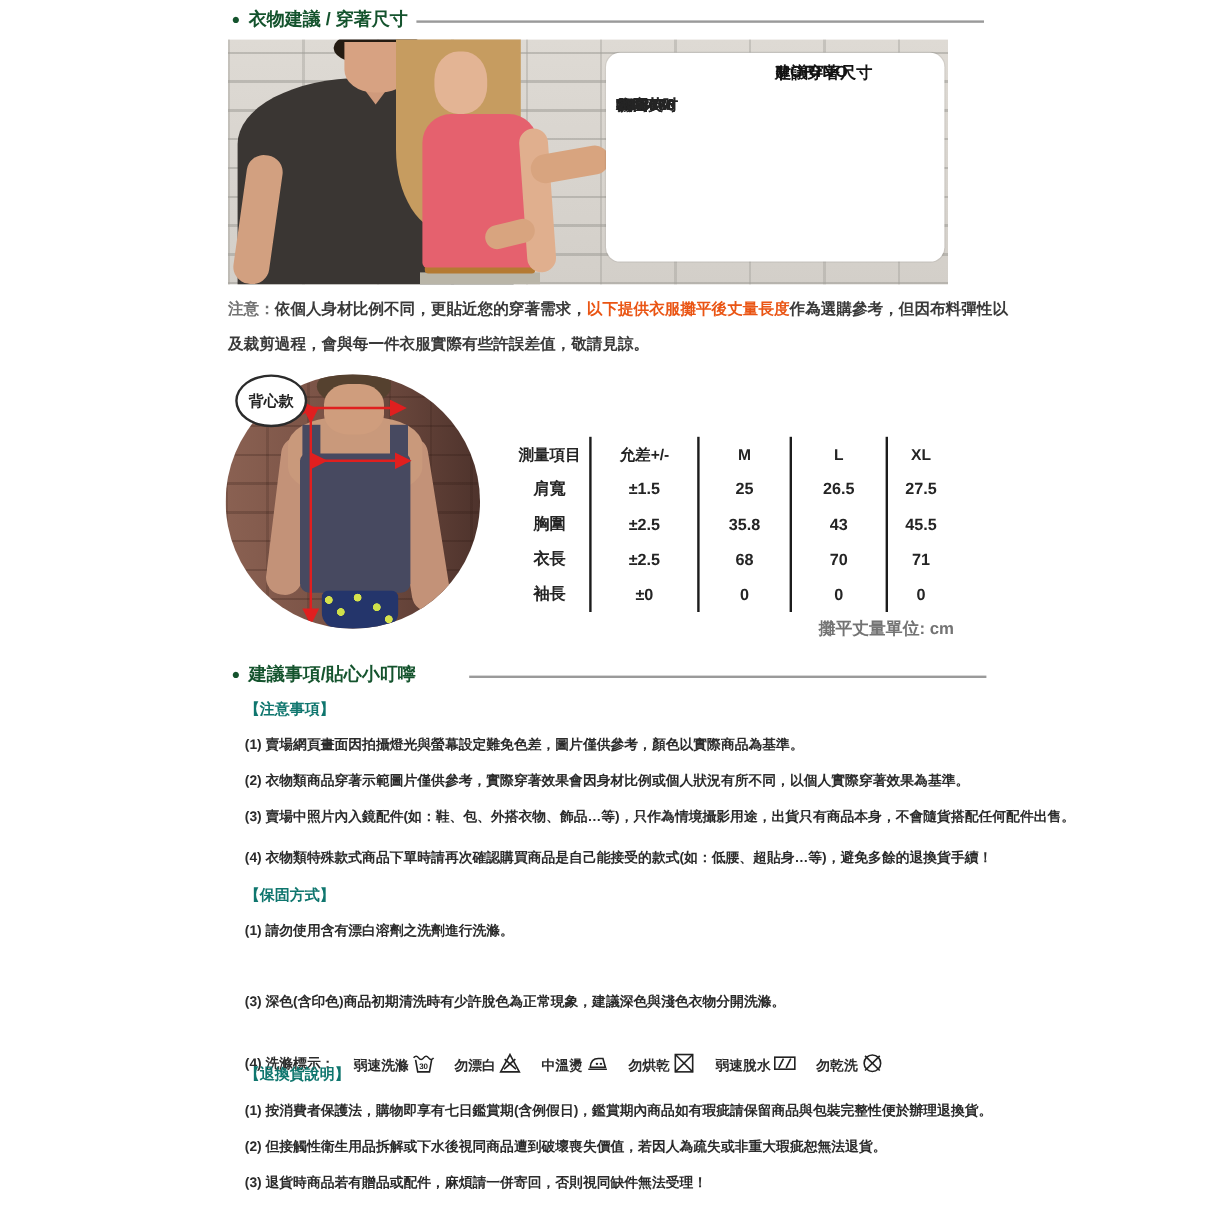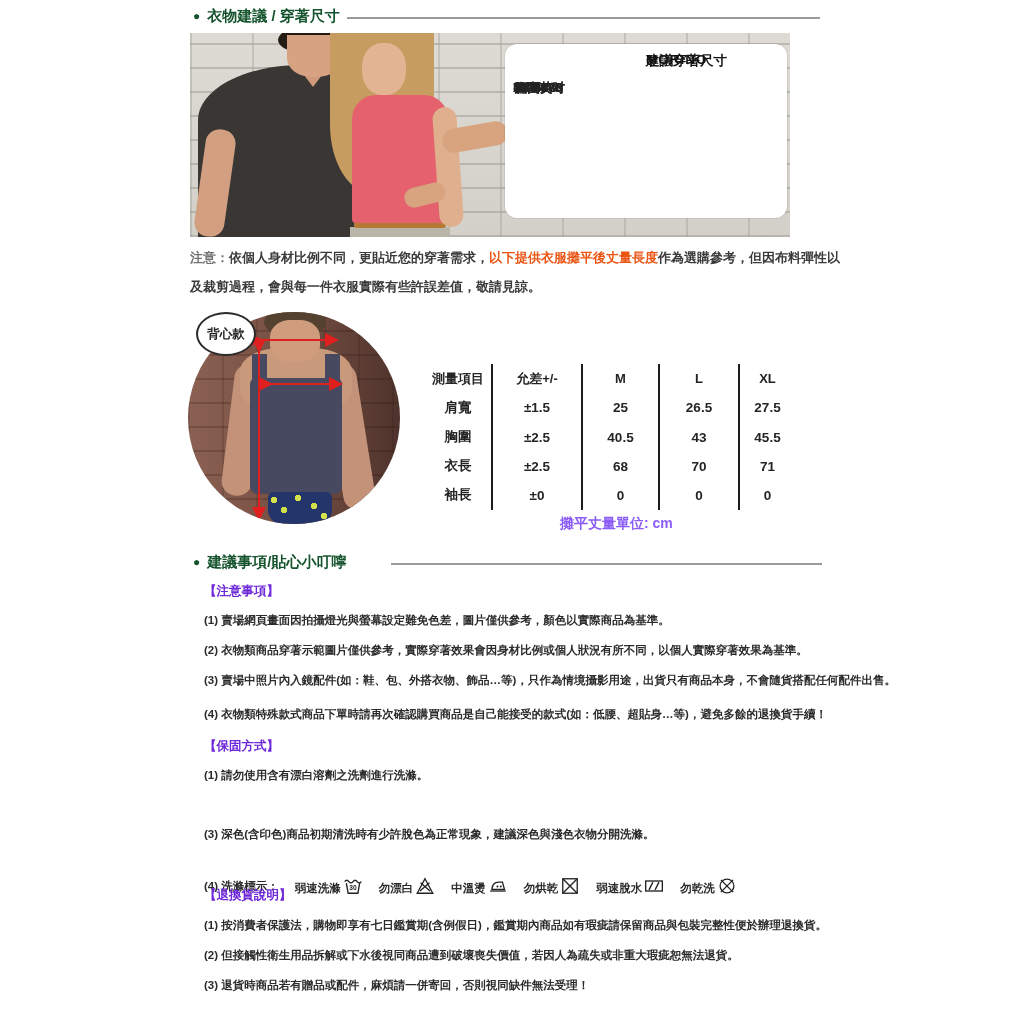--- a/index.html
+++ b/index.html
@@ -70,25 +70,25 @@
   .vest-badge{position:absolute;left:196px;top:312px;width:56px;height:40px;background:#fff;border:2px solid #2b2b2b;border-radius:50%;display:flex;align-items:center;justify-content:center;font-size:12.5px;font-weight:bold;color:#222;z-index:6;}
 
   
   .vt-title{position:absolute;left:425px;top:334px;width:370px;text-align:center;font-size:14.5px;font-weight:bold;color:#1f1f1f;white-space:nowrap;}
   .green{color:#2d9e5f;}
   .vt-grid{position:absolute;left:425px;top:364px;width:370px;height:146px;display:flex;}
   .vt-col{display:flex;flex-direction:column;}
   .vt-col + .vt-col{border-left:2px solid #1c1c1c;}
   .vt-cell{flex:1;display:flex;align-items:center;justify-content:center;font-size:13.5px;font-weight:bold;color:#242424;white-space:nowrap;}
   .vt-cell.head{font-size:13px;}
-  .unit-note{position:absolute;left:560px;top:515px;width:235px;font-size:14px;font-weight:bold;color:#8b5cf6;}
+  .unit-note{position:absolute;left:560px;top:515px;width:235px;text-align:right;font-size:14px;font-weight:bold;color:#737373;}
 
   
   .adv-row{position:absolute;left:204px;font-size:11.5px;font-weight:bold;color:#2b2b2b;white-space:nowrap;}
-  .adv-title{font-size:12.5px;color:#6d28d9;}
+  .adv-title{font-size:12.5px;color:#0f766e;}
   .wash-row{display:flex;align-items:center;}
   .wash-item{display:flex;align-items:flex-end;margin-left:16px;}
   .wash-item:first-of-type{margin-left:0;}
   .wash-item svg{display:block;margin-left:2px;}
 </style>
 </head>
 <body>
 
 <div class="page">
 
@@ -187,21 +187,21 @@
     <div class="vt-col" style="width:88px;">
       <div class="vt-cell head">允差+/-</div>
       <div class="vt-cell">±1.5</div>
       <div class="vt-cell">±2.5</div>
       <div class="vt-cell">±2.5</div>
       <div class="vt-cell">±0</div>
     </div>
     <div class="vt-col" style="width:75px;">
       <div class="vt-cell head">M</div>
       <div class="vt-cell">25</div>
-      <div class="vt-cell">40.5</div>
+      <div class="vt-cell">35.8</div>
       <div class="vt-cell">68</div>
       <div class="vt-cell">0</div>
     </div>
     <div class="vt-col" style="width:78px;">
       <div class="vt-cell head">L</div>
       <div class="vt-cell">26.5</div>
       <div class="vt-cell">43</div>
       <div class="vt-cell">70</div>
       <div class="vt-cell">0</div>
     </div>

